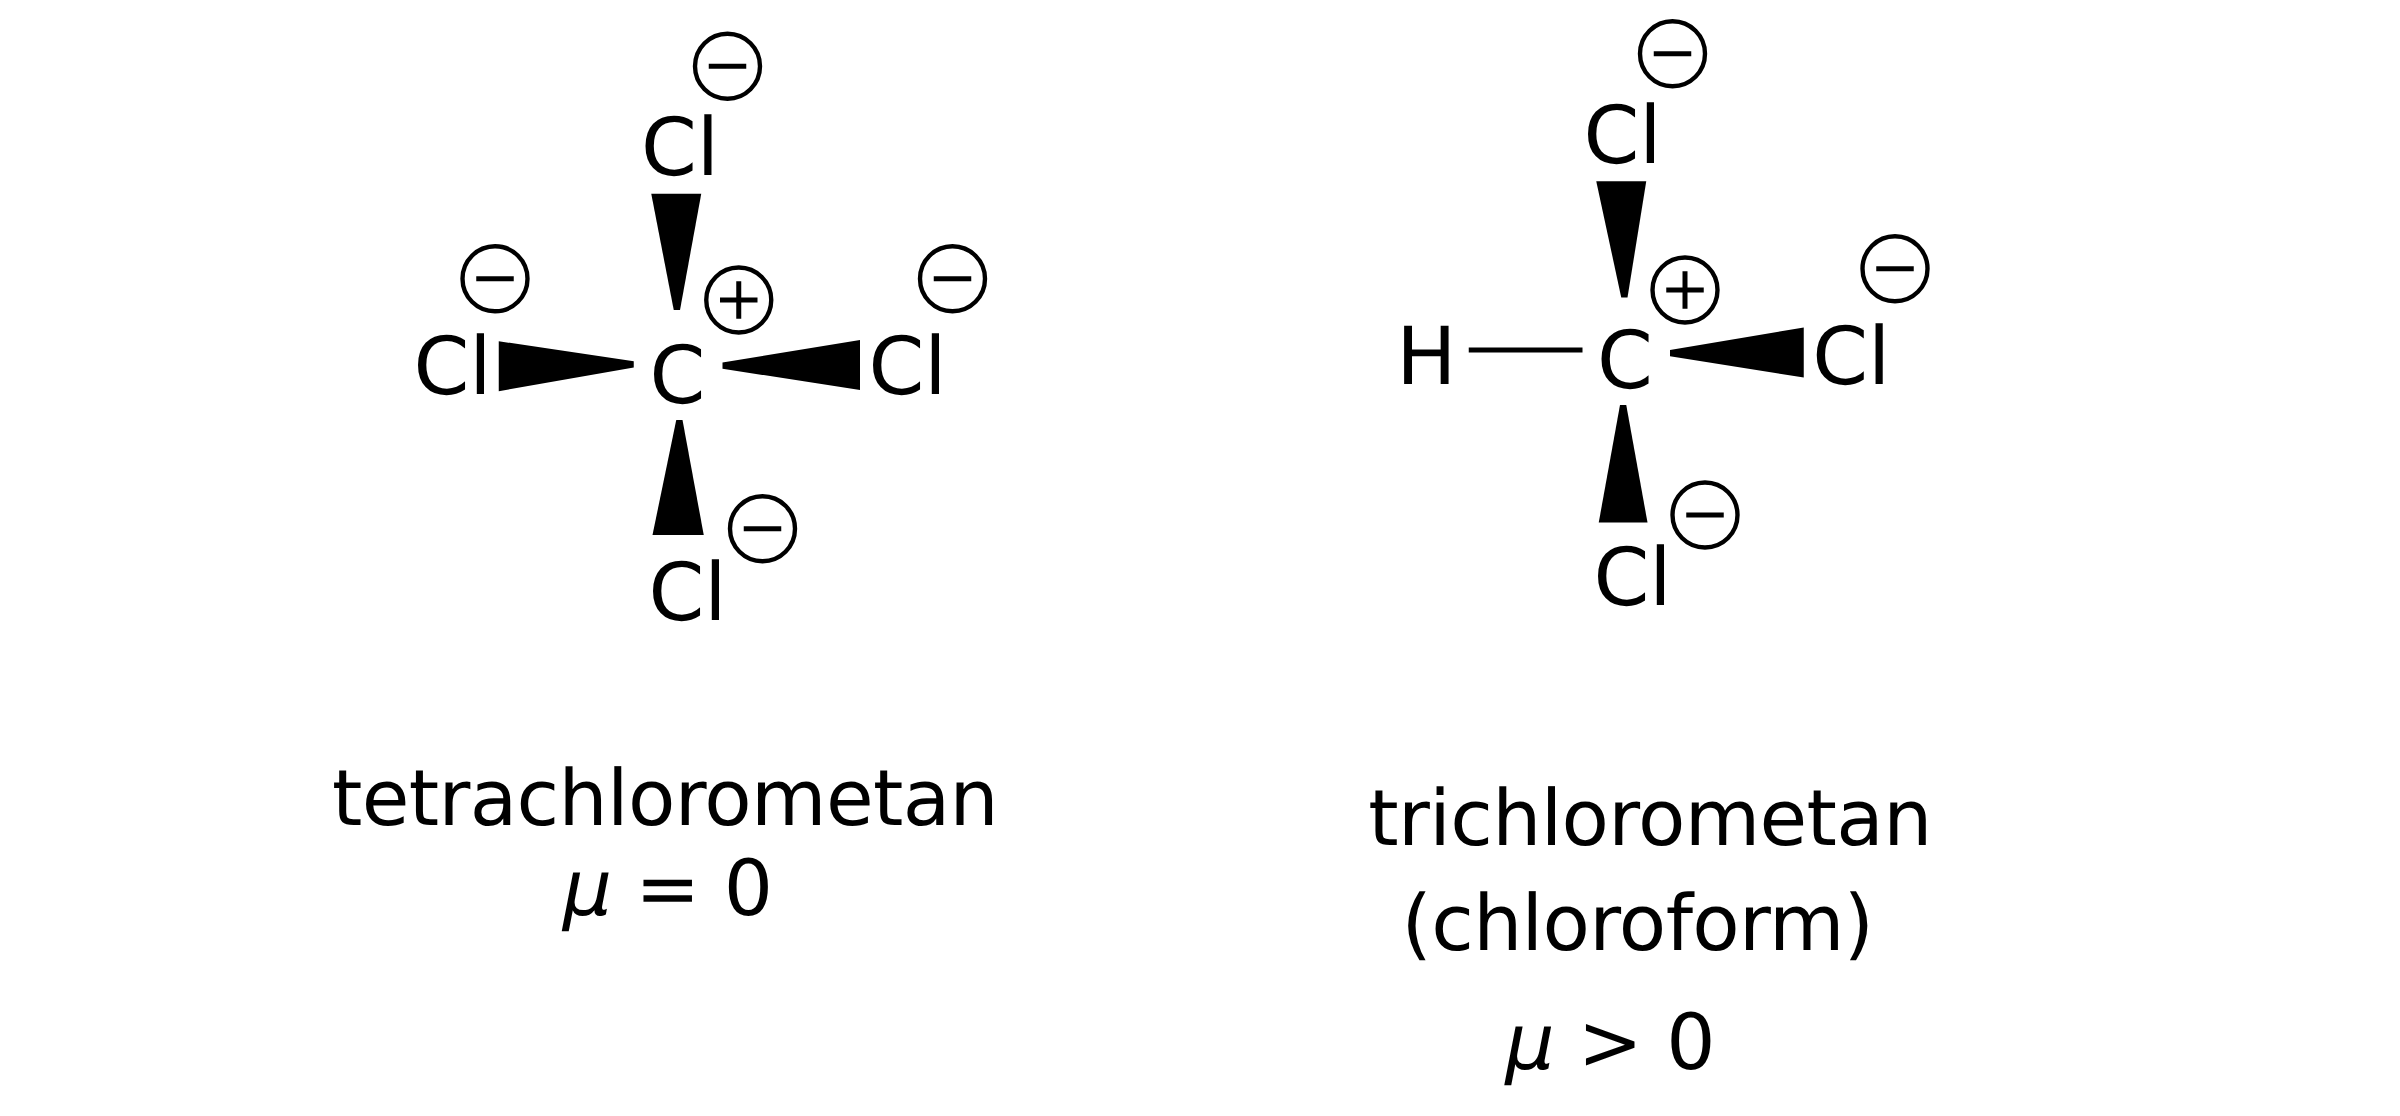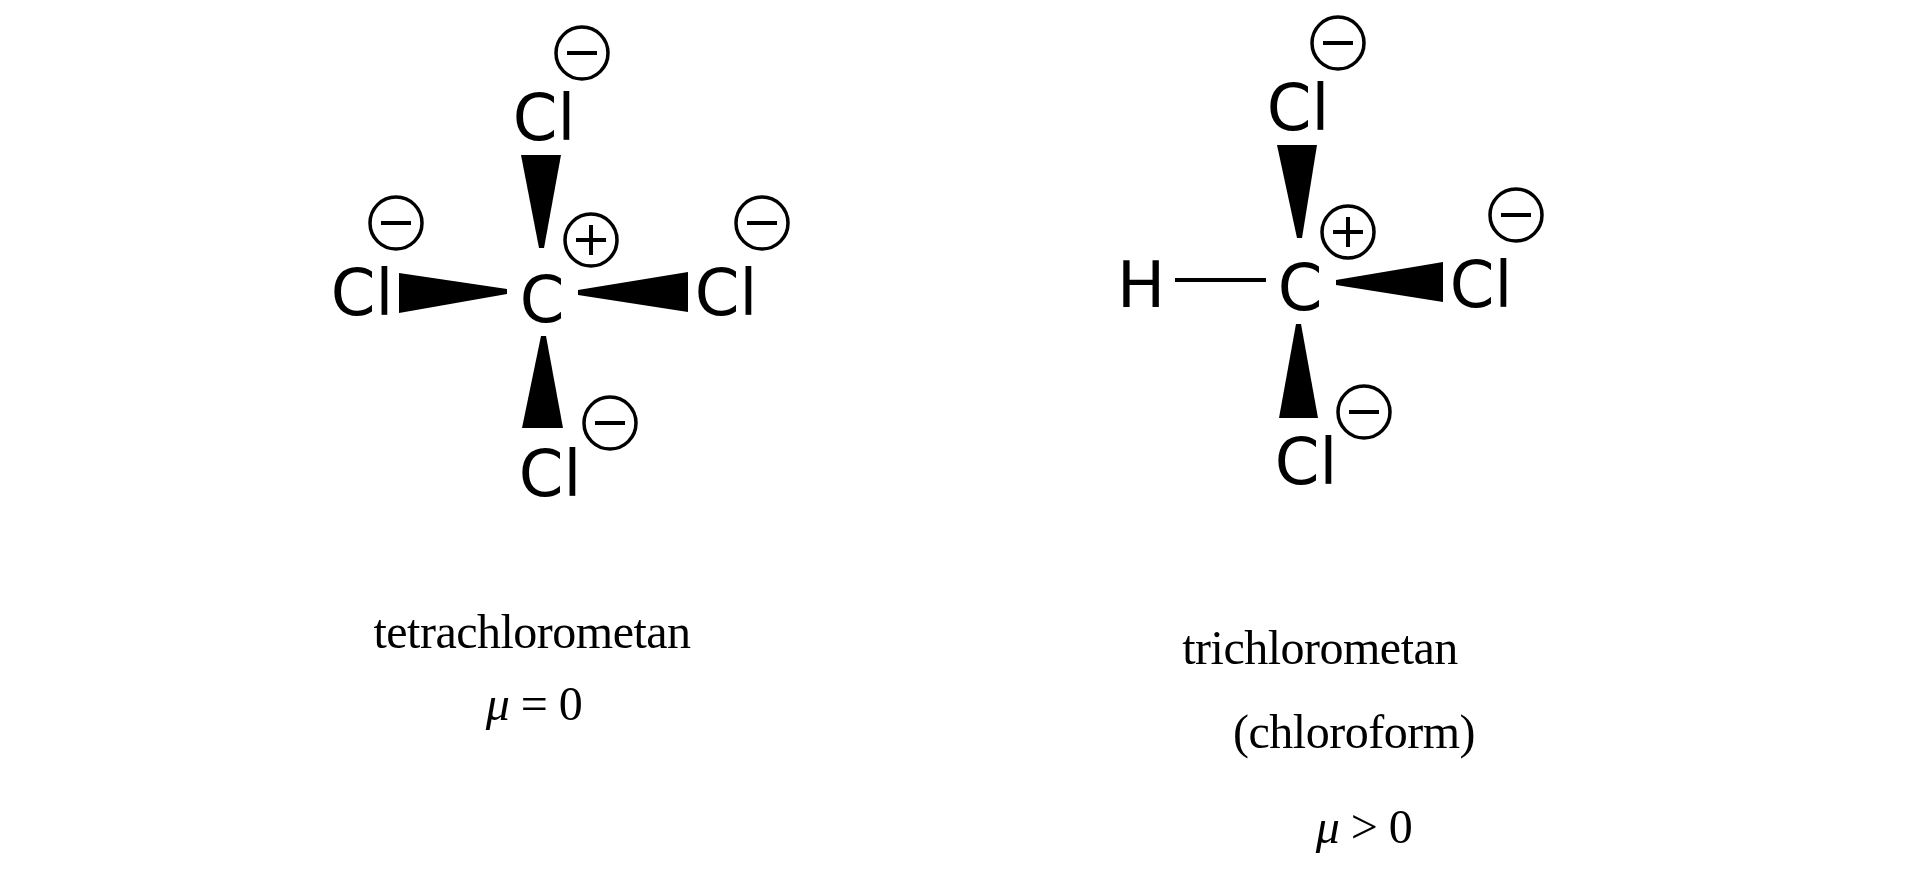--- a/index.html
+++ b/index.html
@@ -1,21 +1,21 @@
 <!DOCTYPE html>
 <html><head>
 <meta charset="utf-8">
 <style>
   html, body { margin: 0; padding: 0; background: #ffffff; }
   body { width: 1920px; height: 893px; position: relative; overflow: hidden;
          font-family: "DejaVu Sans", "Liberation Sans", sans-serif; color: #000; }
   svg.diagram { position: absolute; left: 0; top: 0; }
   .atom { font-family: "DejaVu Sans", sans-serif; font-size: 64px; fill: #000; }
-  .caption { position: absolute; font-size: 48px; line-height: 1; white-space: nowrap;
-             transform: translateX(-50%); letter-spacing: -0.5px; font-family: Liberation Serif, serif; }
+  .caption { position: absolute; font-size: 62px; line-height: 1; white-space: nowrap;
+             transform: translateX(-50%); letter-spacing: -0.5px; }
   .mu { font-style: italic; }
 </style>
 </head>
 <body>
 
 <svg class="diagram" width="1920" height="893" viewBox="0 0 1920 893">
 
   <g>
 
     <text class="atom" x="542" y="322" text-anchor="middle">C</text>
@@ -89,17 +89,17 @@
   </g>
 </svg>
 
 <div class="caption" style="left:532px; top:608px;">tetrachlorometan</div>
 <div class="caption" style="left:534px; top:680px;">
   <span class="mu">μ</span>
   <span>= 0</span>
 </div>
 
 <div class="caption" style="left:1320px; top:624px;">trichlorometan</div>
-<div class="caption" style="left:1310px; top:708px;margin-left:44px;">(chloroform)</div>
-<div class="caption" style="left:1364px; top:803px;">
+<div class="caption" style="left:1310px; top:708px;">(chloroform)</div>
+<div class="caption" style="left:1288px; top:803px;">
   <span class="mu">μ</span>
   <span>&gt; 0</span>
 </div>
 
 </body></html>

